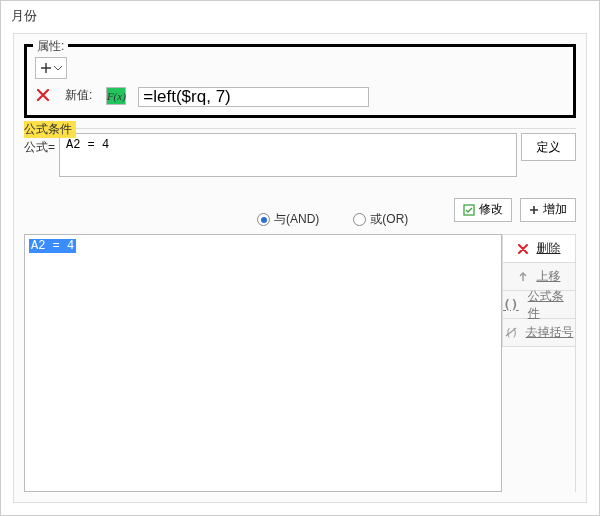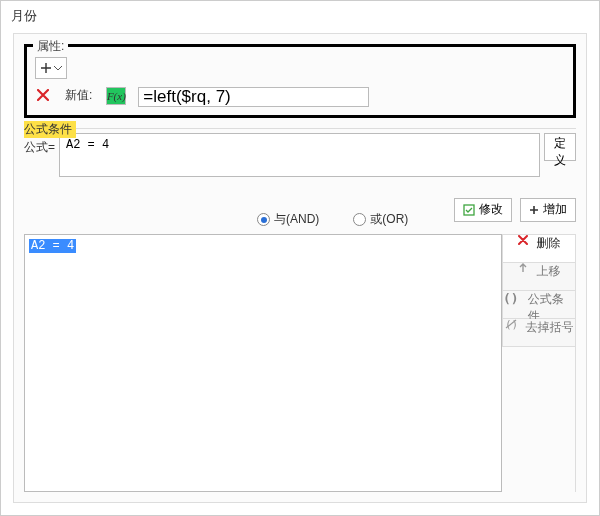--- a/index.html
+++ b/index.html
@@ -157,21 +157,21 @@
     height: 44px;
     border: 1px solid #bbb;
     background: #fff;
     padding: 4px 6px;
     font-family: Consolas, "Courier New", monospace;
     font-size: 12px;
     resize: none;
     outline: none;
   }
   .define-btn {
-    width: 32px;
+    width: 55px;
     height: 28px;
     border: 1px solid #bbb;
     background: #fff;
     cursor: pointer;
     font-size: 12px;
   }
 
   
   .logic-row {
     display: flex;
@@ -223,26 +223,27 @@
     flex-direction: column;
     border-top: 1px solid #ddd;
     border-right: 1px solid #ddd;
   }
   .side-btn {
     height: 28px;
     border-bottom: 1px solid #ddd;
     border-left: 1px solid #ddd;
     background: #f7f7f7;
     display: flex;
-    align-items: flex-start;
+    align-items: center;
     justify-content: center;
     gap: 9px;
     font-size: 12px;
     color: #777;
     cursor: pointer;
+    text-decoration: underline;
   }
   .side-btn.enabled { color: #222; background: #fff; }
   .side-btn svg { display: block; }
   .paren {
     font-family: Consolas, monospace;
     font-weight: bold;
     font-size: 13px;
     color: #888;
   }
 </style>

